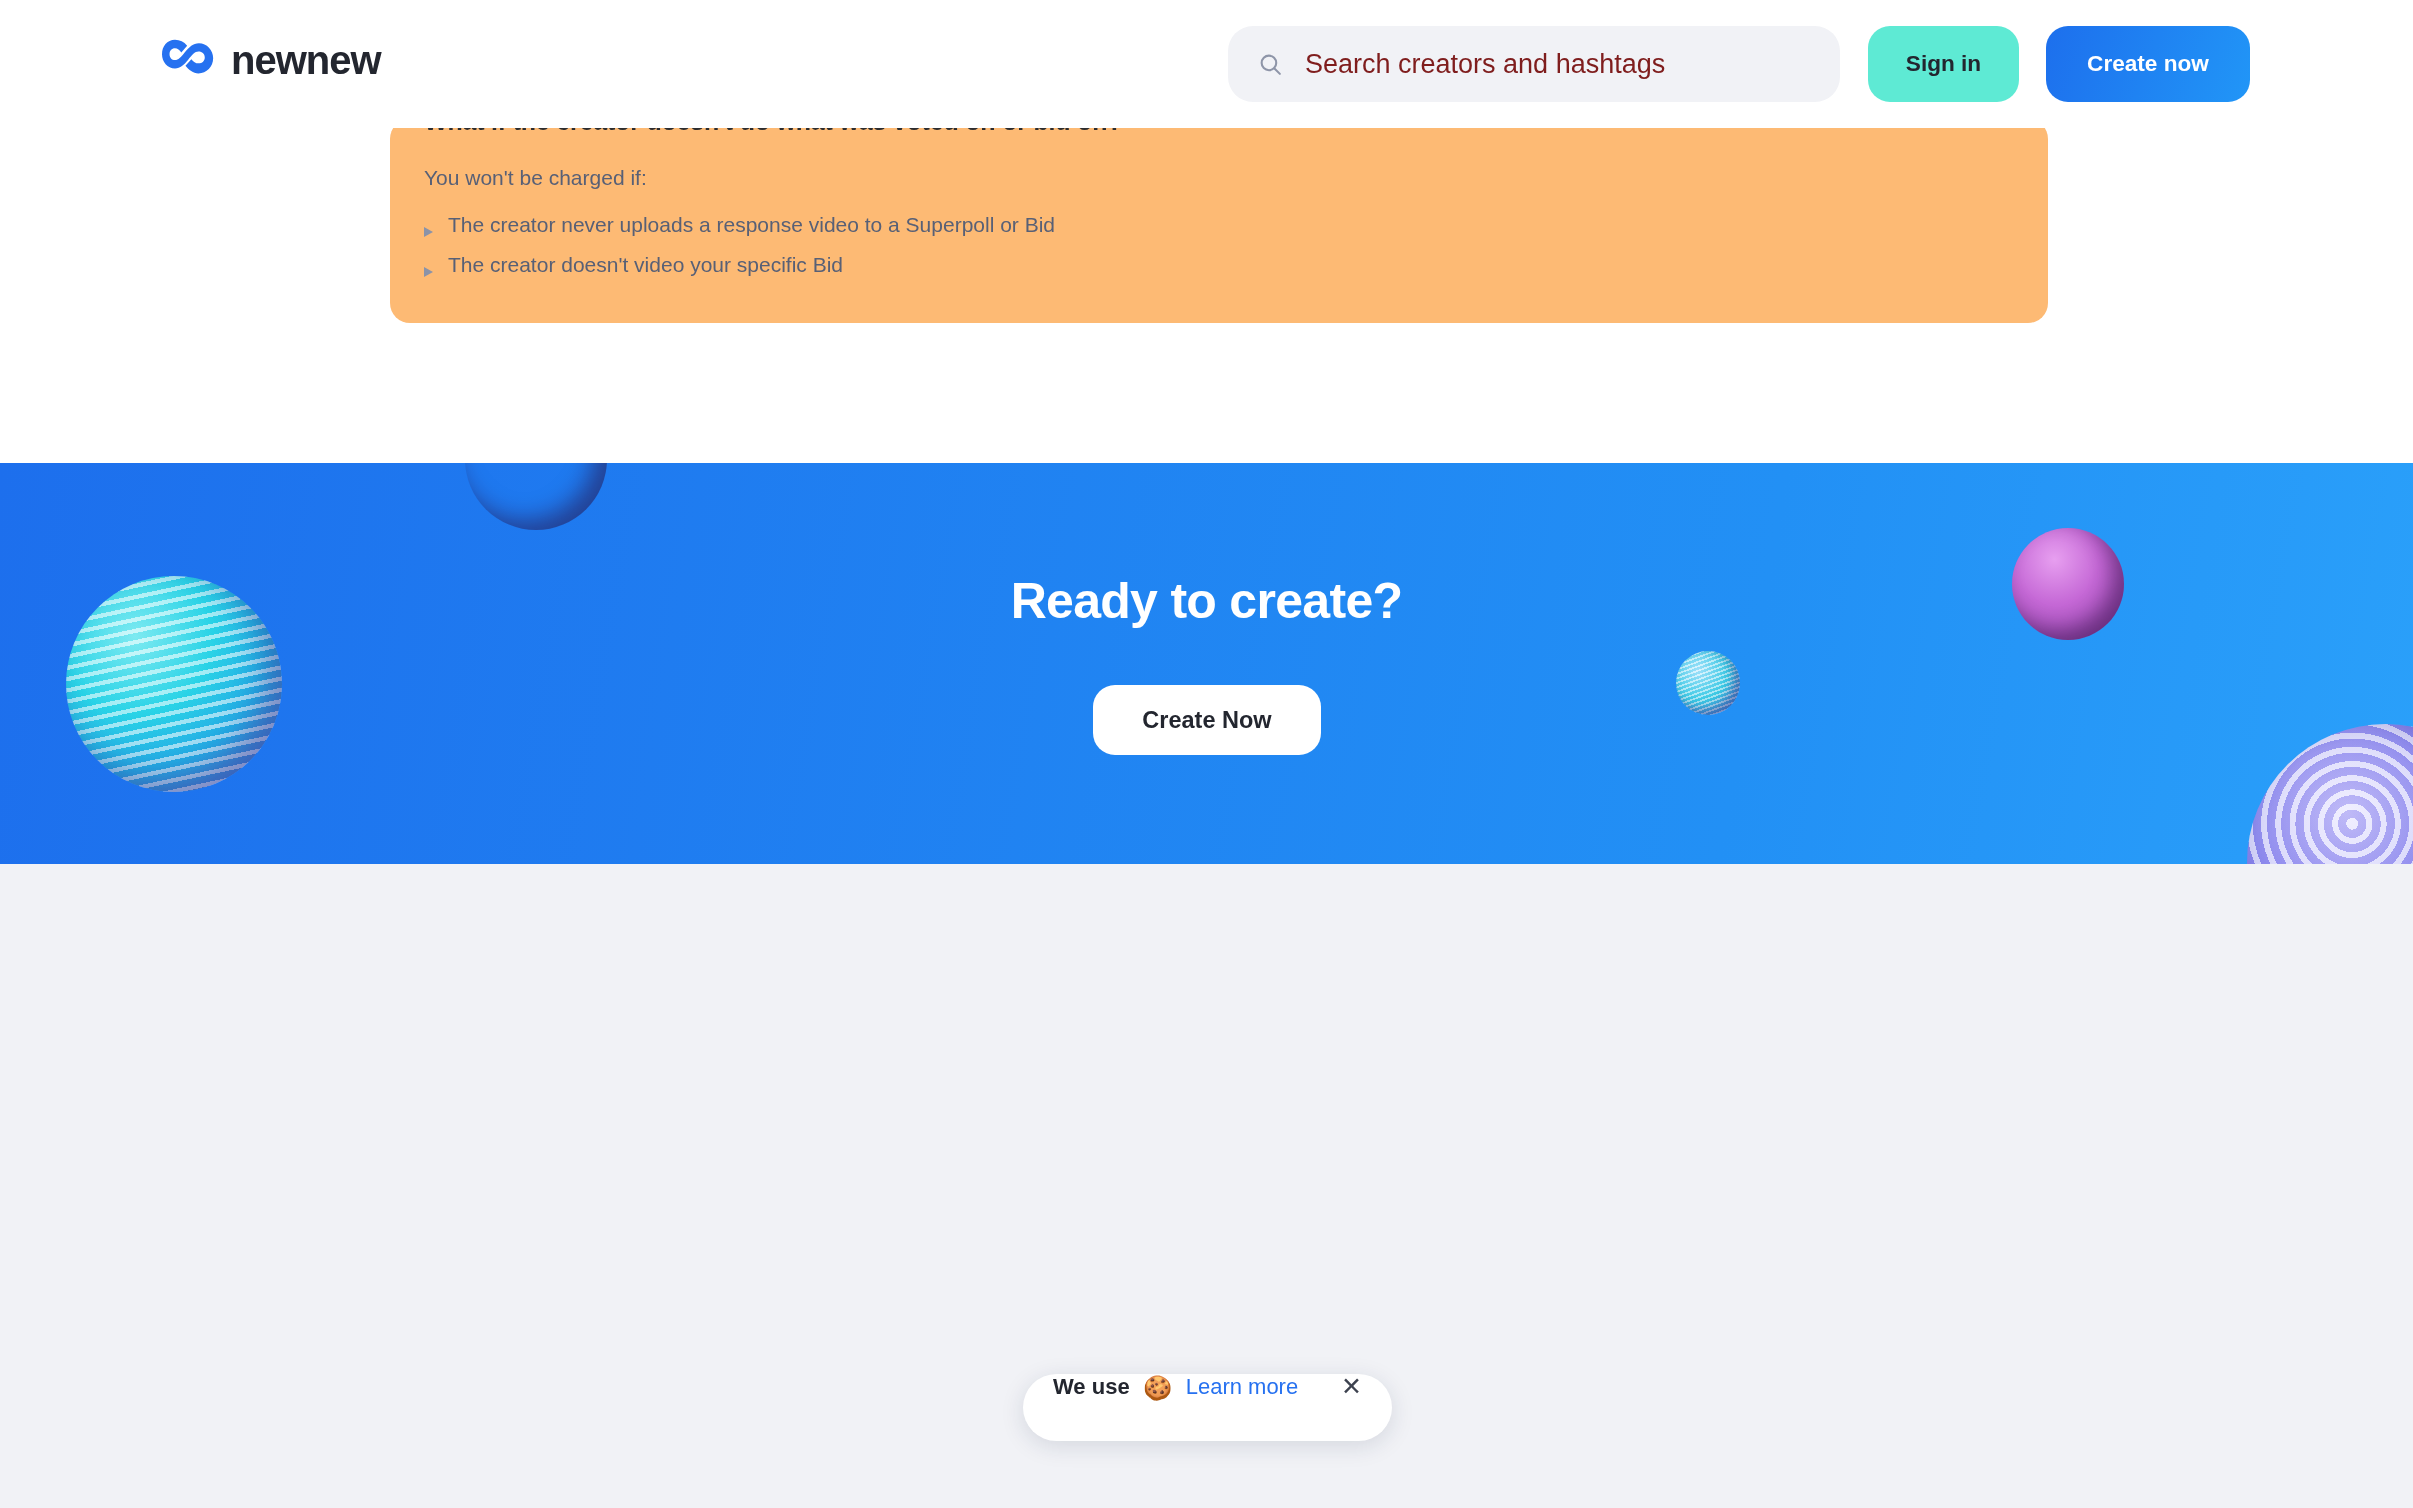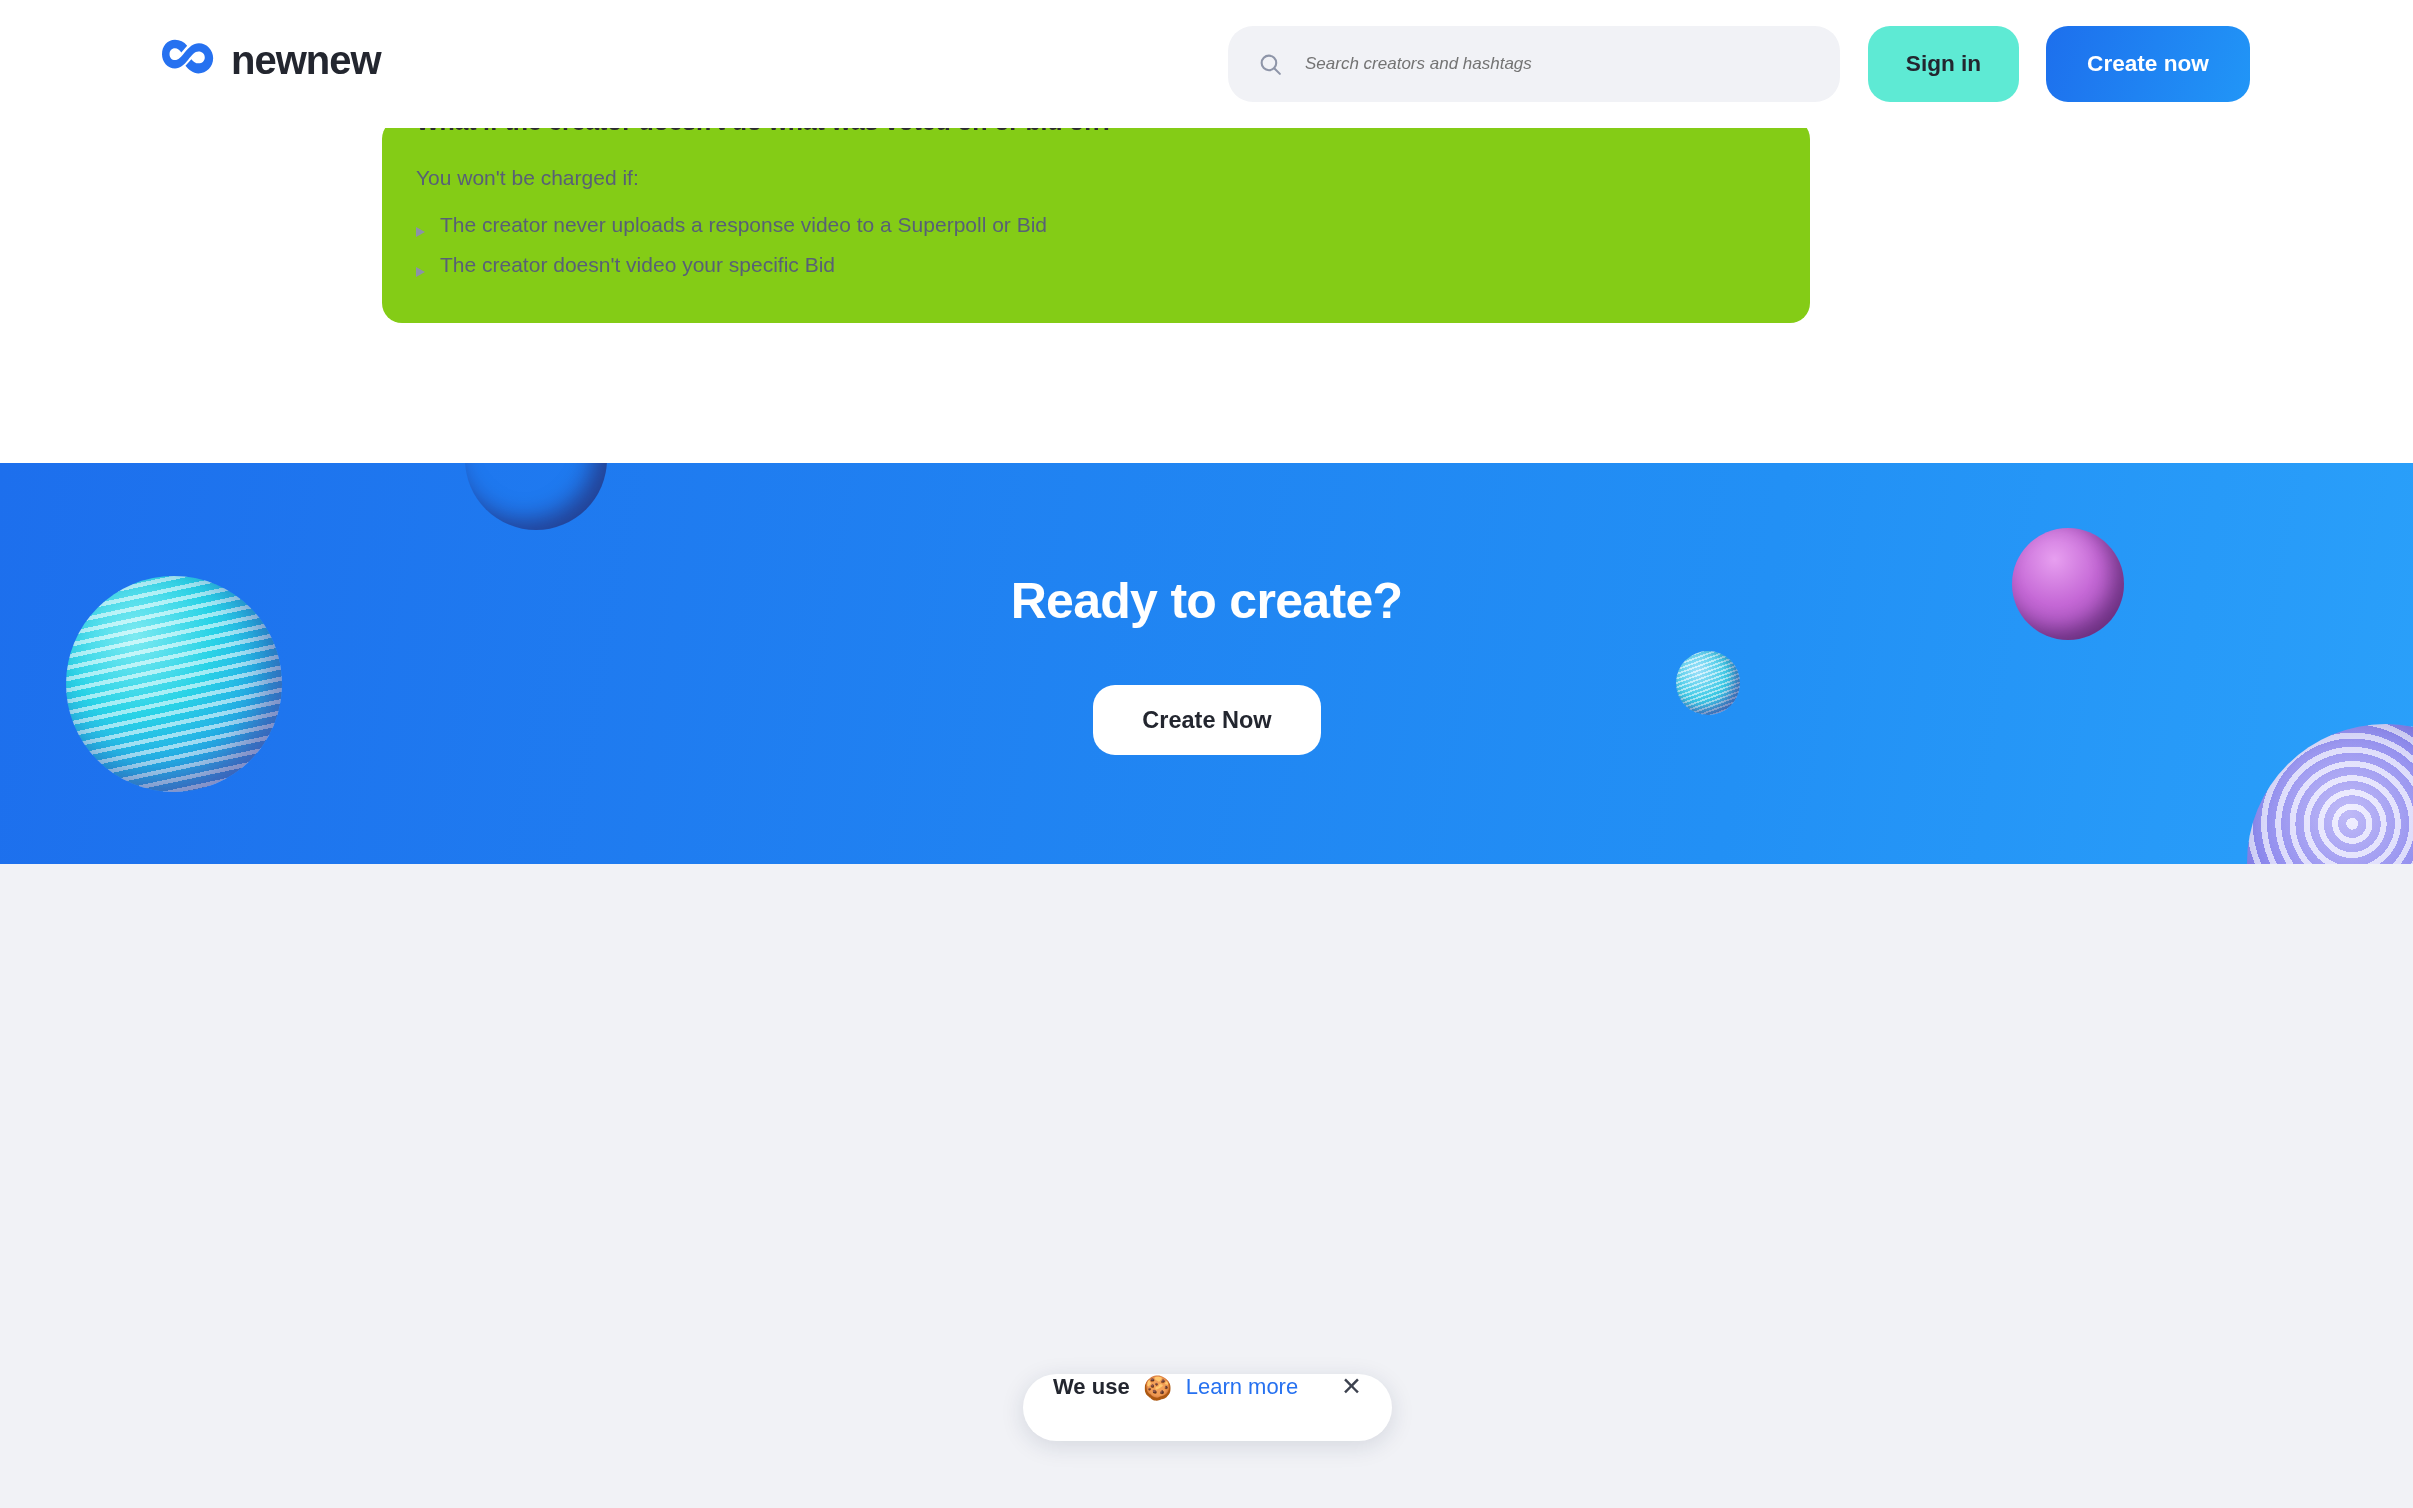--- a/index.html
+++ b/index.html
@@ -8,23 +8,23 @@
     font-family:"Liberation Sans", sans-serif;
     background:#ffffff;
     overflow:hidden;
   }
 
   
   .page-body { position:absolute; inset:0; background:#ffffff; }
 
   .faq-card {
     position:absolute;
-    left:382px; top:119px;
-    width:1428px; height:204px;
-    background:#84cc16;
+    left:390px; top:119px;
+    width:1658px; height:204px;
+    background:#fdba74;
     border-radius:20px;
   }
   .faq-question {
     position:absolute;
     left:34px; top:-11.7px;
     font-size:25px; font-weight:700;
     color:#2c2c2e;
     letter-spacing:-0.2px;
     white-space:nowrap;
   }
@@ -64,21 +64,21 @@
     letter-spacing:-1px;
   }
   .search-box {
     position:absolute; left:1228px; top:26px;
     width:612px; height:76px;
     background:#f1f2f6;
     border-radius:25px;
     display:flex; align-items:center;
     padding-left:30px; gap:22px;
   }
-  .search-ph { font-size:17px; color:#737373;font-style:italic; }
+  .search-ph { font-size:27px; color:#7f1d1d; }
   .btn-signin {
     position:absolute; left:1868px; top:26px;
     width:151px; height:76px;
     background:#5eead4; border-radius:22px;
     border:none;
     font-family:inherit; font-size:22.6px; font-weight:700; color:#23262f;
     cursor:pointer;
   }
   .btn-create-now {
     position:absolute; left:2046px; top:26px;

